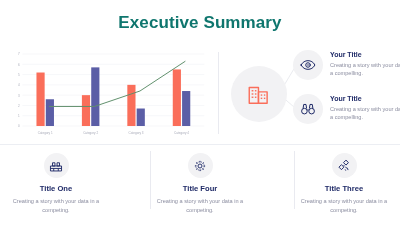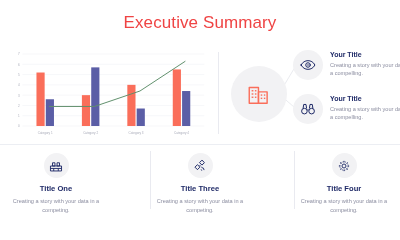--- a/index.html
+++ b/index.html
@@ -28,22 +28,22 @@
   
   .title-wrap {
     height: 46px;
     display: flex;
     align-items: center;
     justify-content: center;
     flex: none;
   }
   .slide-title {
     font-size: 17px;
-    font-weight: normal;
-    color: #ef4444;
+    font-weight: bold;
+    color: #0f766e;
     letter-spacing: 0.1px;
     text-align: center;
   }
 
   
   .upper {
     display: flex;
     flex: none;
     height: 96px;
     padding: 0 6px;
@@ -316,37 +316,37 @@
         </svg>
       </div>
       <div class="col-title">Title One</div>
       <div class="col-body">Creating a story with your data in a competing.</div>
     </div>
 
 
     <div class="col">
       <div class="col-circle">
         <svg width="14" height="14" viewBox="0 0 24 24" fill="none" stroke="#1F2A67" stroke-width="1.6" stroke-linejoin="round">
+          <circle cx="12" cy="12" r="3.4"></circle>
+          <path d="M12 3.2v2.6M12 18.2v2.6M3.2 12h2.6M18.2 12h2.6M5.8 5.8l1.9 1.9M16.3 16.3l1.9 1.9M18.2 5.8l-1.9 1.9M7.7 16.3l-1.9 1.9"></path>
+          <circle cx="12" cy="12" r="7.2" stroke-dasharray="1.4 1.8"></circle>
+        </svg>
+      </div>
+      <div class="col-title">Title Four</div>
+      <div class="col-body">Creating a story with your data in a competing.</div>
+    </div>
+
+    <div class="col">
+      <div class="col-circle">
+        <svg width="14" height="14" viewBox="0 0 24 24" fill="none" stroke="#1F2A67" stroke-width="1.6" stroke-linejoin="round">
           <rect x="12.4" y="3.2" width="6" height="6" transform="rotate(45 15.4 6.2)"></rect>
           <rect x="4.6" y="11" width="6" height="6" transform="rotate(45 7.6 14)"></rect>
           <line x1="11.2" y1="10.4" x2="13.6" y2="12.8"></line>
           <path d="M14.6 14.6a4.4 4.4 0 0 1 4.4 4.4"></path>
           <path d="M13.4 18.2a1.6 1.6 0 0 1 1.6 1.6"></path>
         </svg>
       </div>
       <div class="col-title">Title Three</div>
       <div class="col-body">Creating a story with your data in a competing.</div>
     </div>
 
-    <div class="col">
-      <div class="col-circle">
-        <svg width="14" height="14" viewBox="0 0 24 24" fill="none" stroke="#1F2A67" stroke-width="1.6" stroke-linejoin="round">
-          <circle cx="12" cy="12" r="3.4"></circle>
-          <path d="M12 3.2v2.6M12 18.2v2.6M3.2 12h2.6M18.2 12h2.6M5.8 5.8l1.9 1.9M16.3 16.3l1.9 1.9M18.2 5.8l-1.9 1.9M7.7 16.3l-1.9 1.9"></path>
-          <circle cx="12" cy="12" r="7.2" stroke-dasharray="1.4 1.8"></circle>
-        </svg>
-      </div>
-      <div class="col-title">Title Four</div>
-      <div class="col-body">Creating a story with your data in a competing.</div>
-    </div>
-
   </div>
 </div>
 
 </body></html>

